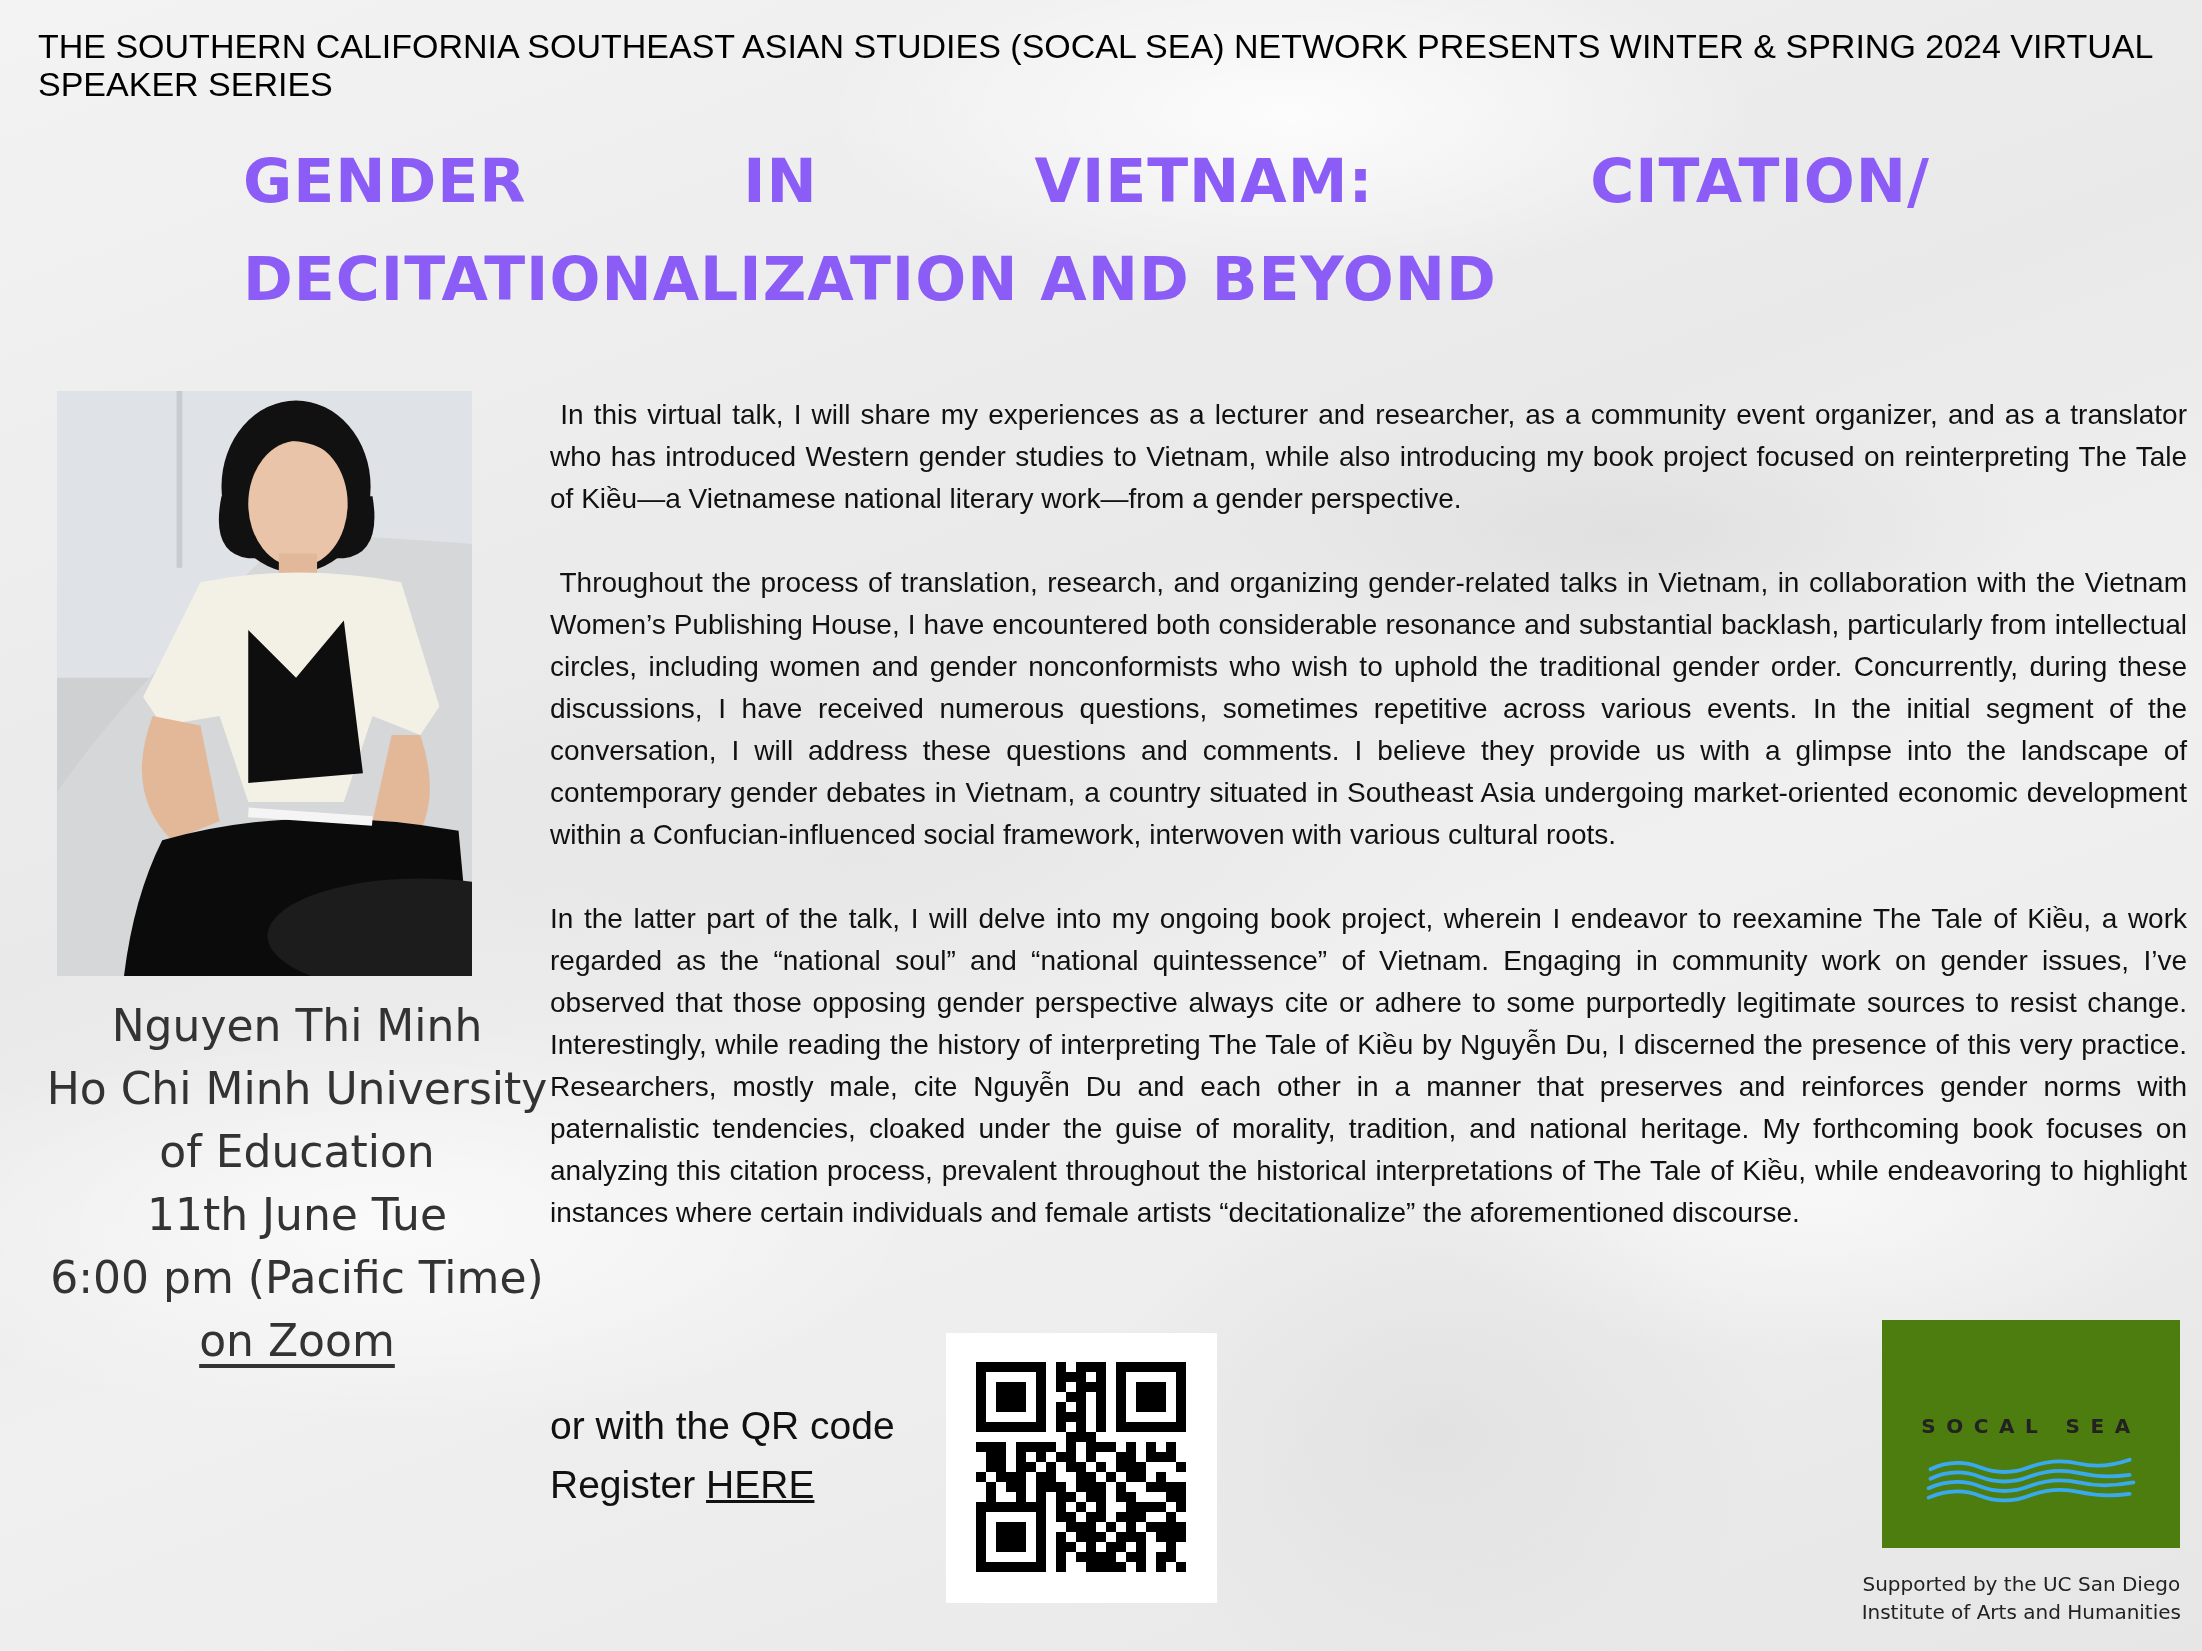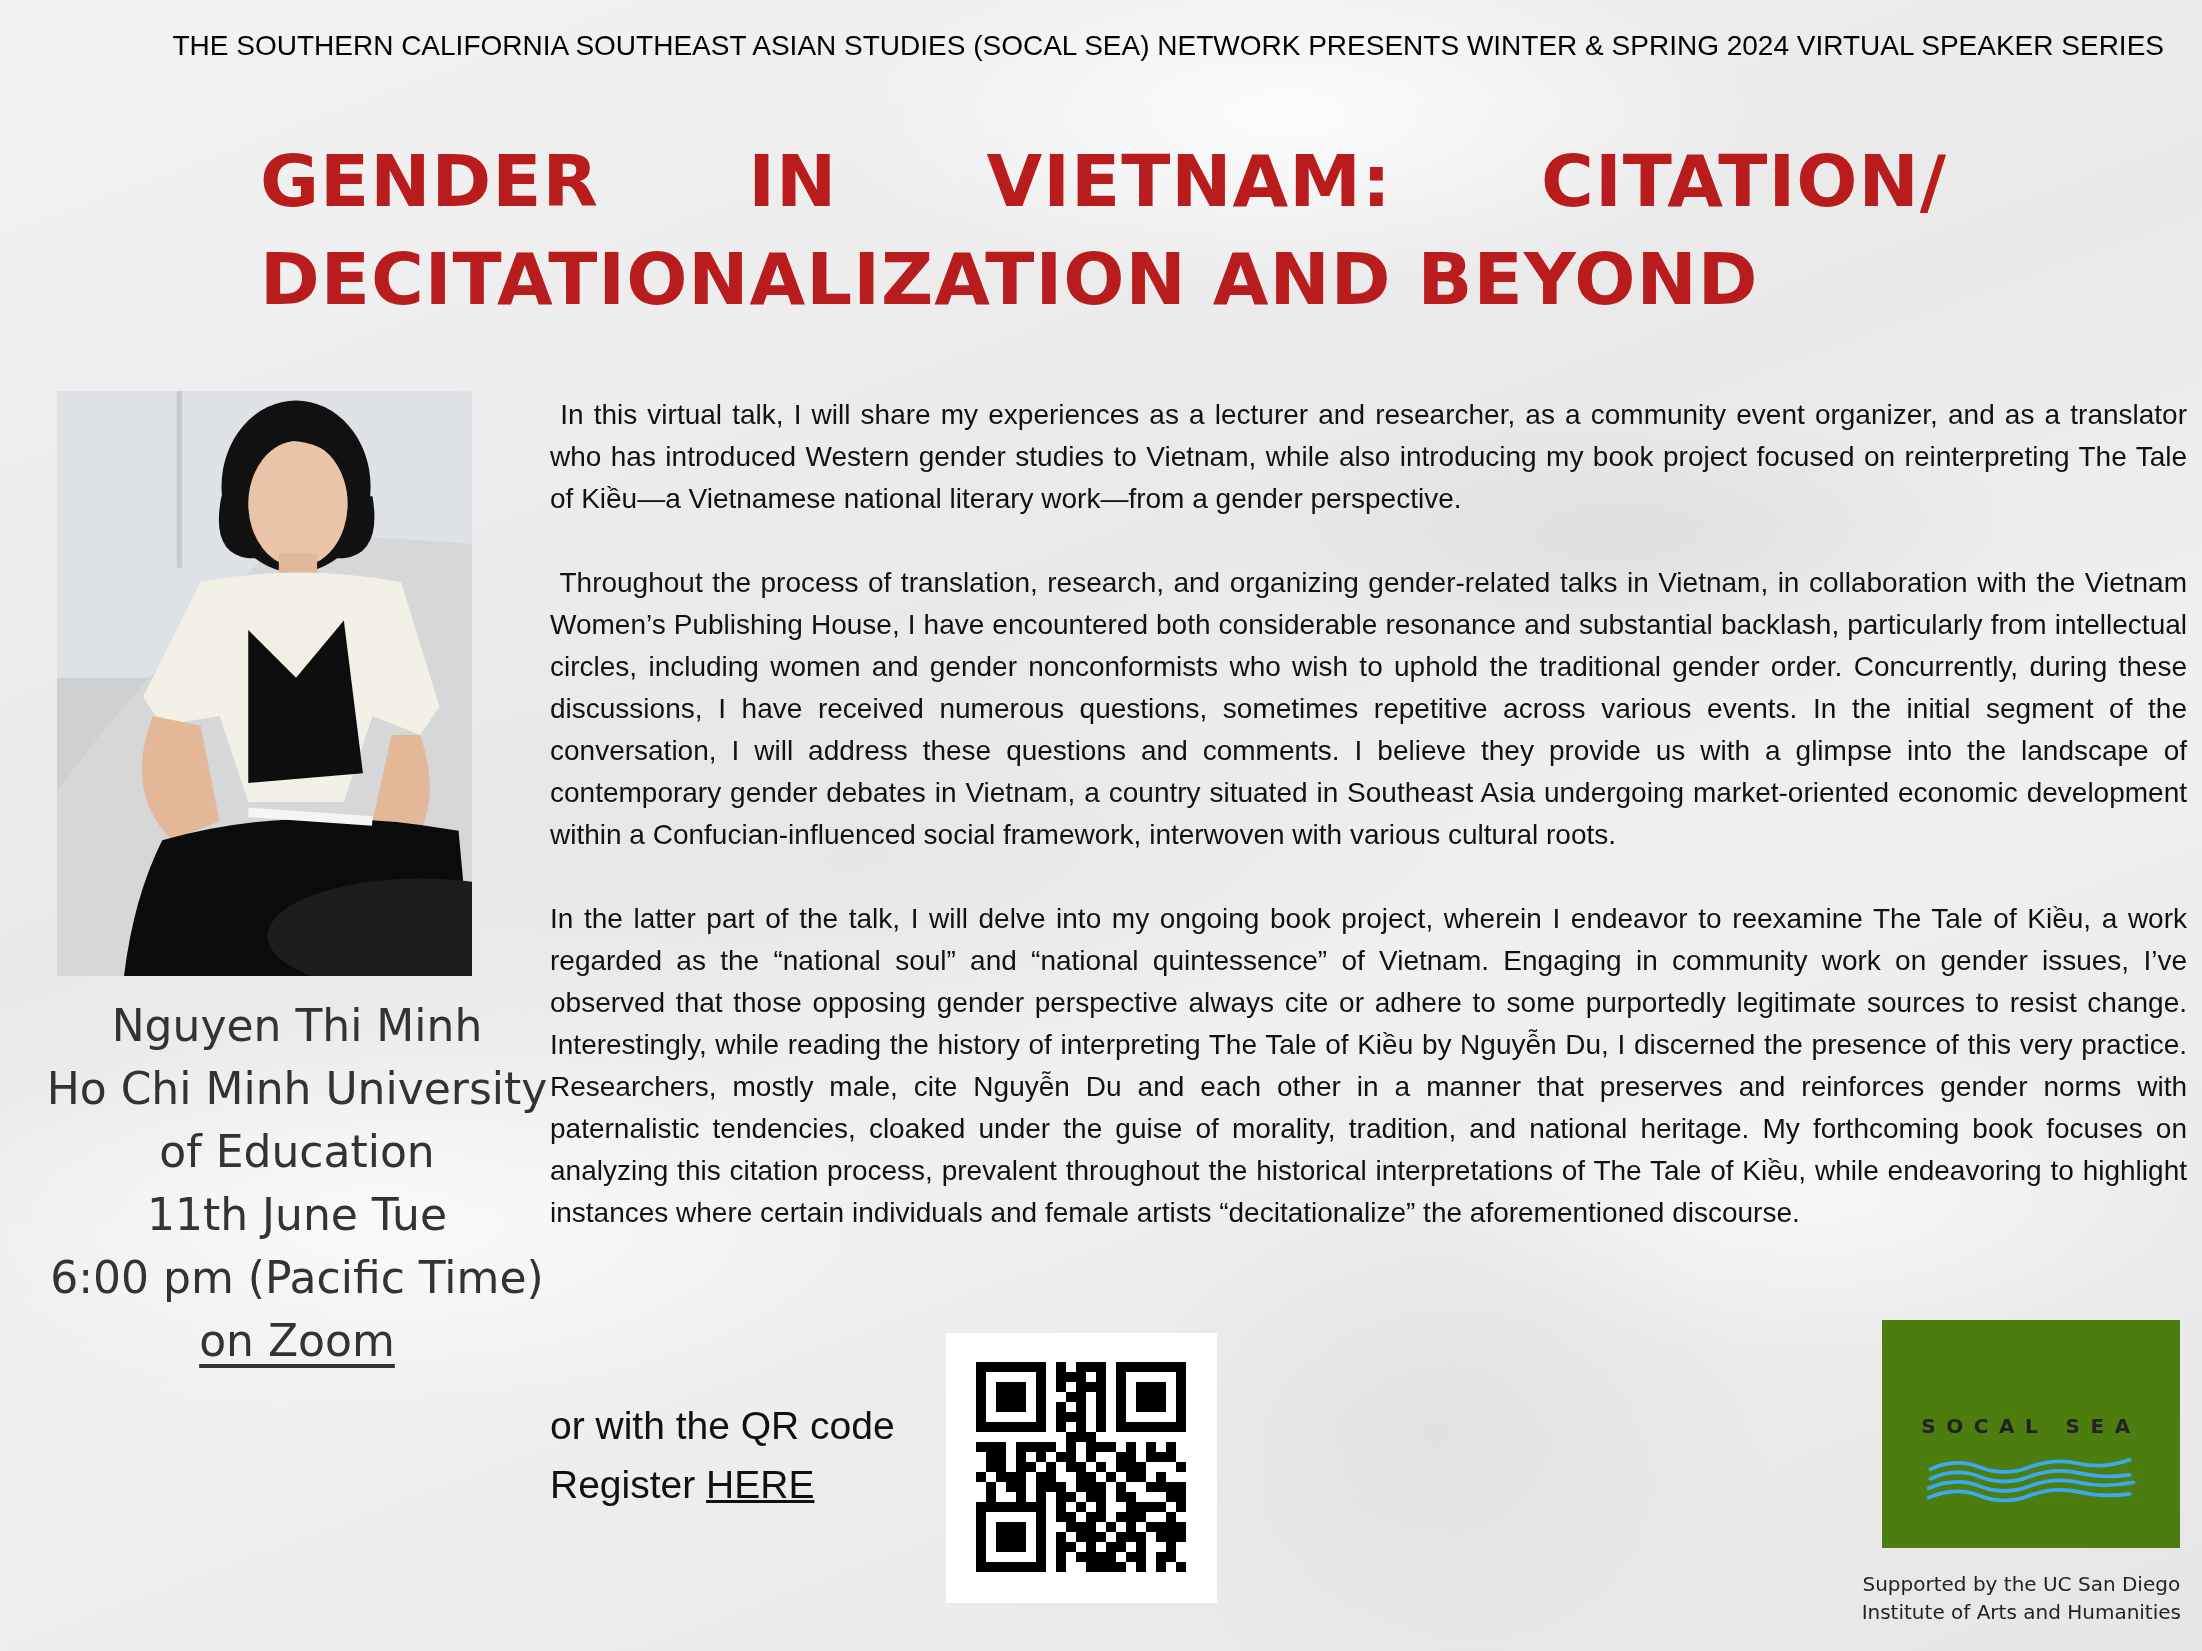--- a/index.html
+++ b/index.html
@@ -14,27 +14,27 @@
       radial-gradient(ellipse 669px 249px at 1290px 115px, rgba(255,255,255,0.85), rgba(255,255,255,0) 70%),
       radial-gradient(ellipse 574px 191px at 1625px 535px, rgba(215,215,215,0.55), rgba(215,215,215,0) 70%),
       radial-gradient(ellipse 765px 287px at 382px 1224px, rgba(255,255,255,0.7), rgba(255,255,255,0) 70%),
       radial-gradient(ellipse 478px 382px at 1434px 1434px, rgba(220,220,220,0.6), rgba(220,220,220,0) 70%),
       radial-gradient(ellipse 574px 239px at 1816px 1195px, rgba(250,250,250,0.8), rgba(250,250,250,0) 70%),
       radial-gradient(ellipse 860px 287px at 860px 860px, rgba(225,225,225,0.45), rgba(225,225,225,0) 70%),
       linear-gradient(160deg, #f3f3f3 0%, #e9e9e9 40%, #f0f0f0 60%, #e6e6e6 100%);
   }
   .header {
     position:absolute; left:38px; width:2126px; top:27px;
-    text-align:right; font-size:28px; line-height:38px; color:#000;
+    text-align:left; font-size:34px; line-height:38px; color:#000;
     letter-spacing:0px;
   }
   .title {
-    position:absolute; left:260px; width:1687px; top:132px;
+    position:absolute; left:243px; width:1687px; top:132px;
     font-family:"DejaVu Sans", sans-serif; font-weight:bold;
-    font-size:72px; line-height:98px; color:#b91c1c;
+    font-size:60px; line-height:98px; color:#8b5cf6;
     text-align:justify; text-align-last:left; letter-spacing:1px;
   }
   .title span { display:block; }
   .title .l1 { text-align:justify; text-align-last:justify; }
   .photo {
     position:absolute; left:57px; top:391px; width:415px; height:585px;
     background:linear-gradient(180deg,#d9dde3 0%,#e2e5ea 50%,#cfd1d4 100%);
     overflow:hidden;
   }
   .photo svg { position:absolute; inset:0; }

